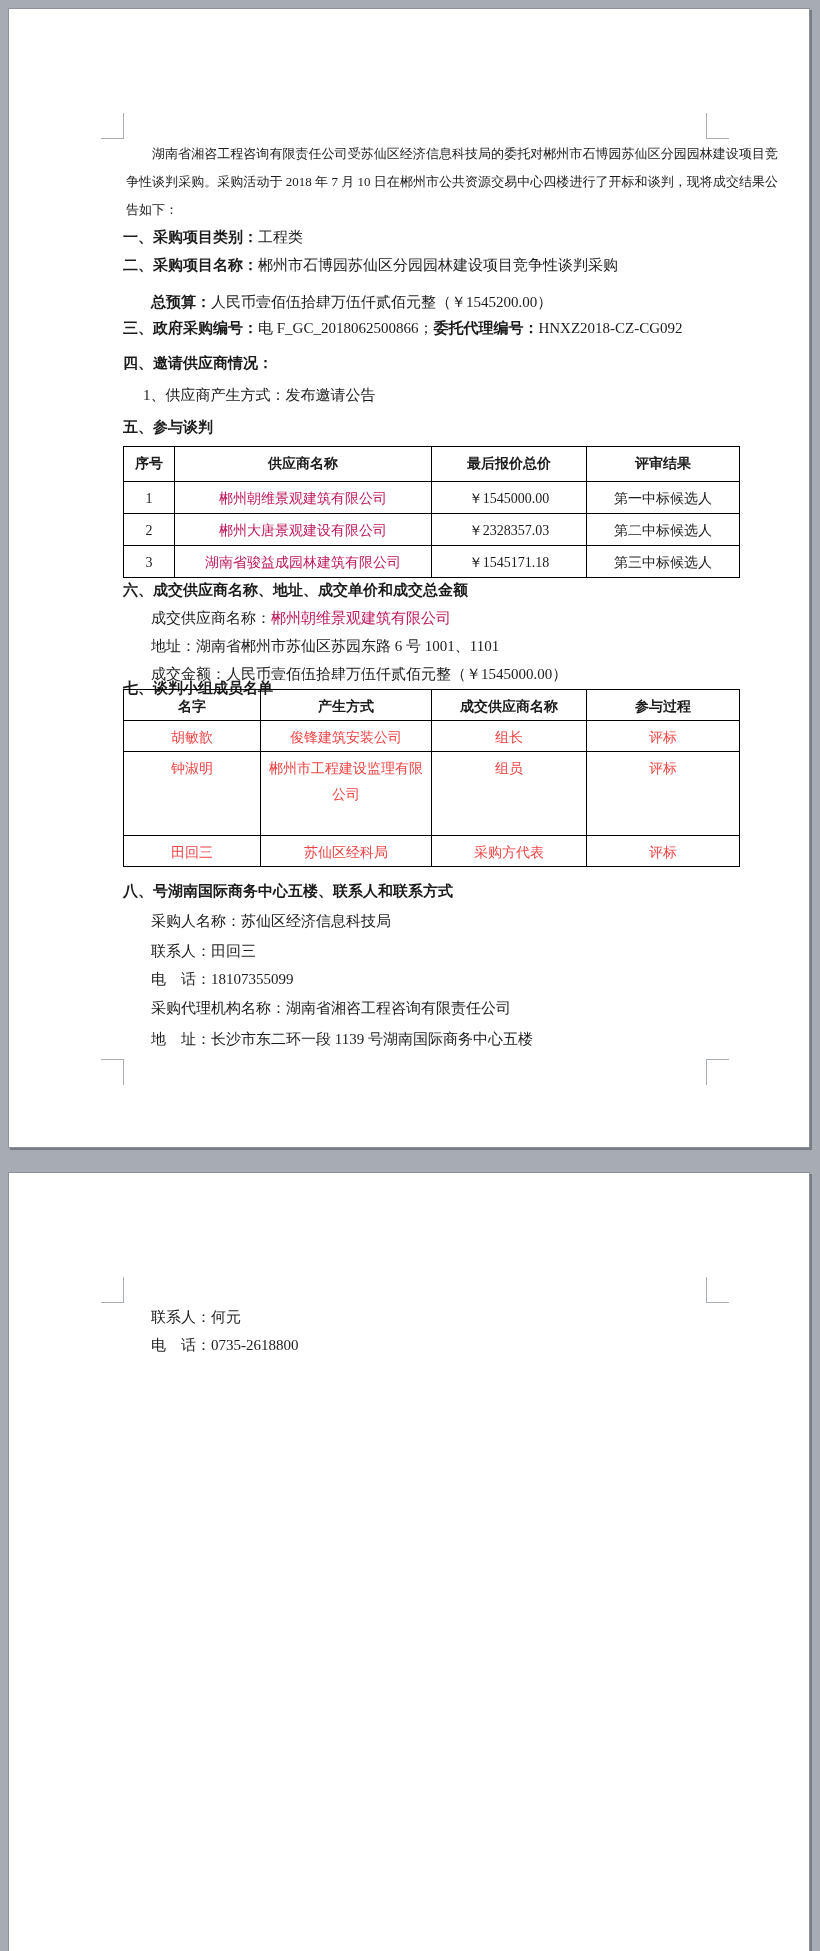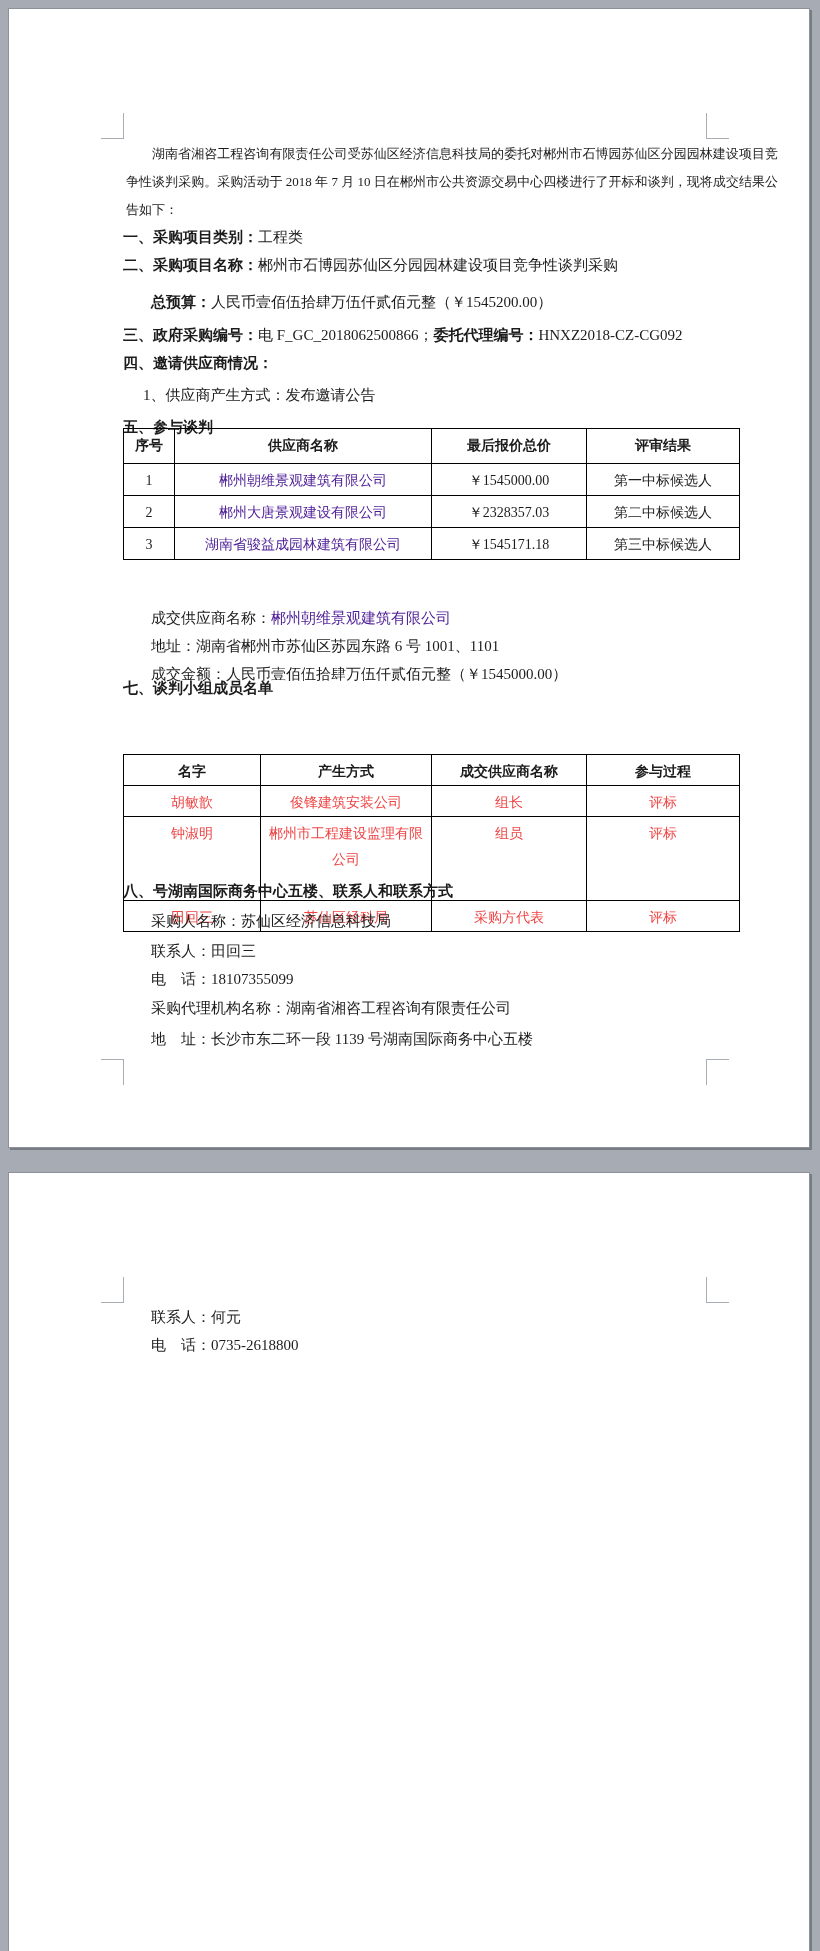--- a/index.html
+++ b/index.html
@@ -29,35 +29,35 @@
   .page2 .mark.tl{top:104px;}
   .page2 .mark.tr{top:104px;}
   .intro{
     position:absolute;left:114px;top:128px;width:652px;margin:3px;
     font-size:13px;line-height:28px;text-align:justify;text-indent:2em;
   }
   .line{position:absolute;left:114px;font-size:15px;line-height:22px;white-space:nowrap;}
   .line.ind{left:142px;}
   .line.ind2{left:134px;}
   .b{font-weight:bold;}
-  .gray{color:#4c1d95;}
+  .gray{color:#be185d;}
   .mid{color:#ef4444;}
   table.doc{
     position:absolute;left:114px;border-collapse:collapse;table-layout:fixed;
     font-size:14px;
   }
   table.doc td,table.doc th{
     border:1px solid #000000;
     text-align:center;vertical-align:top;
     padding:6px 2px 0 2px;box-sizing:border-box;
     font-weight:normal;line-height:22px;overflow:hidden;
   }
   table.doc th{font-weight:bold;}
-  table.t1{top:419px;width:616px;}
-  table.t2{top:745px;width:616px;}
+  table.t1{top:437px;width:616px;}
+  table.t2{top:680px;width:616px;}
   .t1 .rh{height:35px;}
   .t1 .r{height:32px;}
   .t2 .rh{height:31px;}
   .t2 .r1{height:31px;}
   .t2 .r2{height:84px;}
   .t2 .r2 td{white-space:normal;line-height:26px;padding-top:4px;}
   .t2 .r3{height:31px;}
 </style>
 </head>
 <body>
@@ -71,21 +71,21 @@
     <div class="mark br"></div>
 
     <p class="intro">湖南省湘咨工程咨询有限责任公司受苏仙区经济信息科技局的委托对郴州市石博园苏仙区分园园林建设项目竞争性谈判采购。采购活动于 2018 年 7 月 10 日在郴州市公共资源交易中心四楼进行了开标和谈判，现将成交结果公告如下：</p>
 
     <div class="line" style="top:217px"><span class="b">一、采购项目类别：</span><span>工程类</span></div>
 
     <div class="line" style="top:245px"><span class="b">二、采购项目名称：</span><span>郴州市石博园苏仙区分园园林建设项目竞争性谈判采购</span></div>
 
     <div class="line ind" style="top:282px"><span class="b">总预算：</span><span>人民币壹佰伍拾肆万伍仟贰佰元整（￥1545200.00）</span></div>
 
-    <div class="line" style="top:315px"><span class="b">三、政府采购编号：</span><span>电 F_GC_2018062500866；</span><span class="b">委托代理编号：</span><span>HNXZ2018-CZ-CG092</span></div>
+    <div class="line" style="top:308px"><span class="b">三、政府采购编号：</span><span>电 F_GC_2018062500866；</span><span class="b">委托代理编号：</span><span>HNXZ2018-CZ-CG092</span></div>
 
     <div class="line" style="top:343px"><span class="b">四、邀请供应商情况：</span></div>
 
     <div class="line ind2" style="top:375px">1、供应商产生方式：发布邀请公告</div>
 
     <div class="line" style="top:407px"><span class="b">五、参与谈判</span></div>
 
     <table class="doc t1">
       <colgroup>
           <col style="width:51px">
@@ -114,20 +114,21 @@
       </tr>
       <tr class="r">
         <td>3</td>
         <td class="gray">湖南省骏益成园林建筑有限公司</td>
         <td>￥1545171.18</td>
         <td>第三中标候选人</td>
       </tr>
     </tbody>
       </table>
 
+    <div class="line" style="top:570px"><span class="b">六、成交供应商名称、地址、成交单价和成交总金额</span></div>
 
     <div class="line ind" style="top:598px"><span>成交供应商名称：</span><span class="gray">郴州朝维景观建筑有限公司</span></div>
 
     <div class="line ind" style="top:626px">地址：湖南省郴州市苏仙区苏园东路 6 号 1001、1101</div>
 
     <div class="line ind" style="top:654px">成交金额：人民币壹佰伍拾肆万伍仟贰佰元整（￥1545000.00）</div>
 
     <div class="line" style="top:668px"><span class="b">七、谈判小组成员名单</span></div>
 
     <table class="doc t2">

